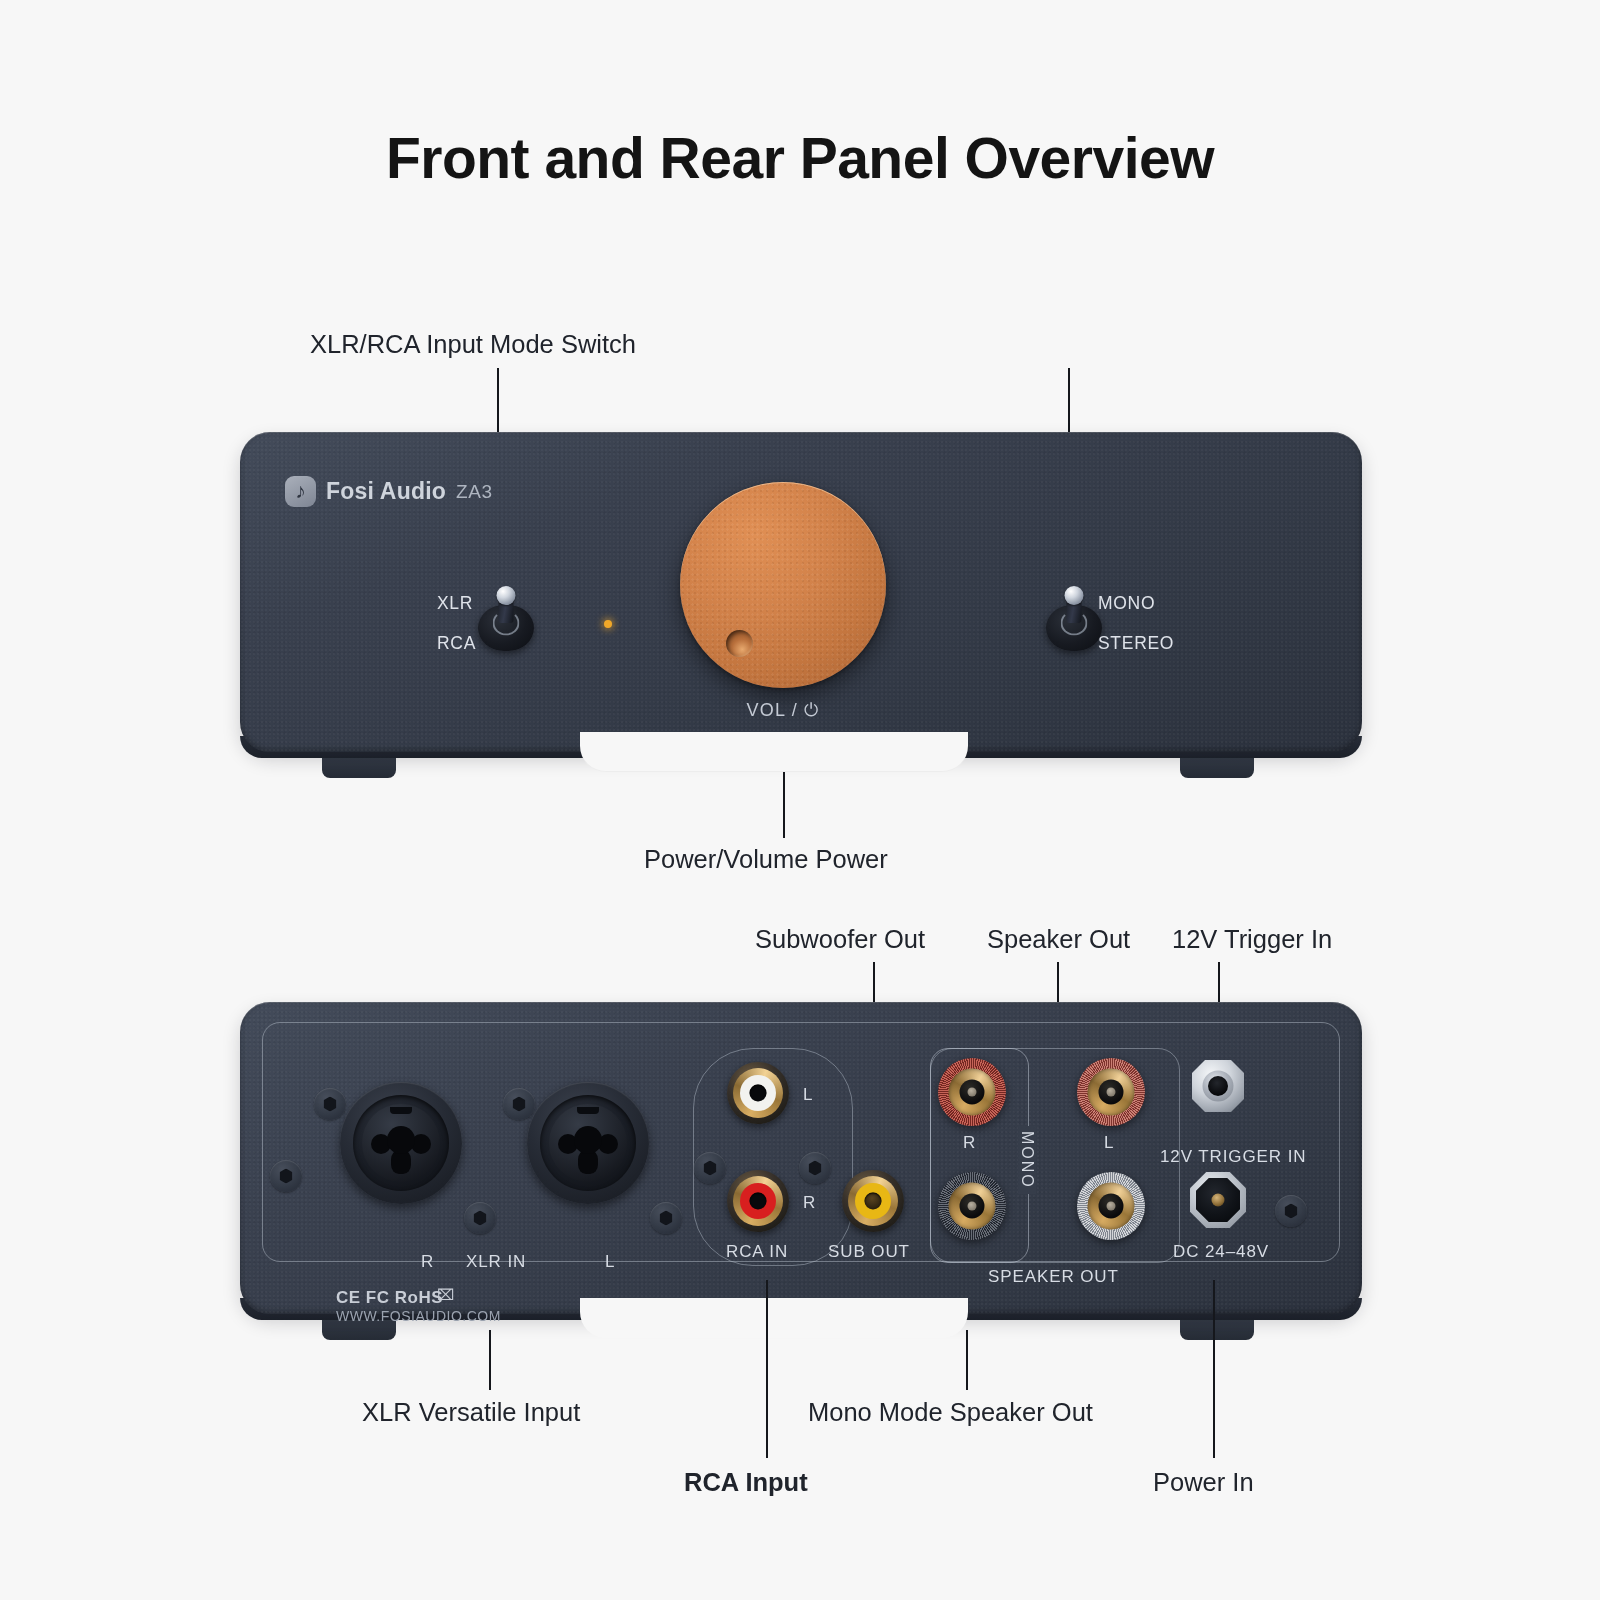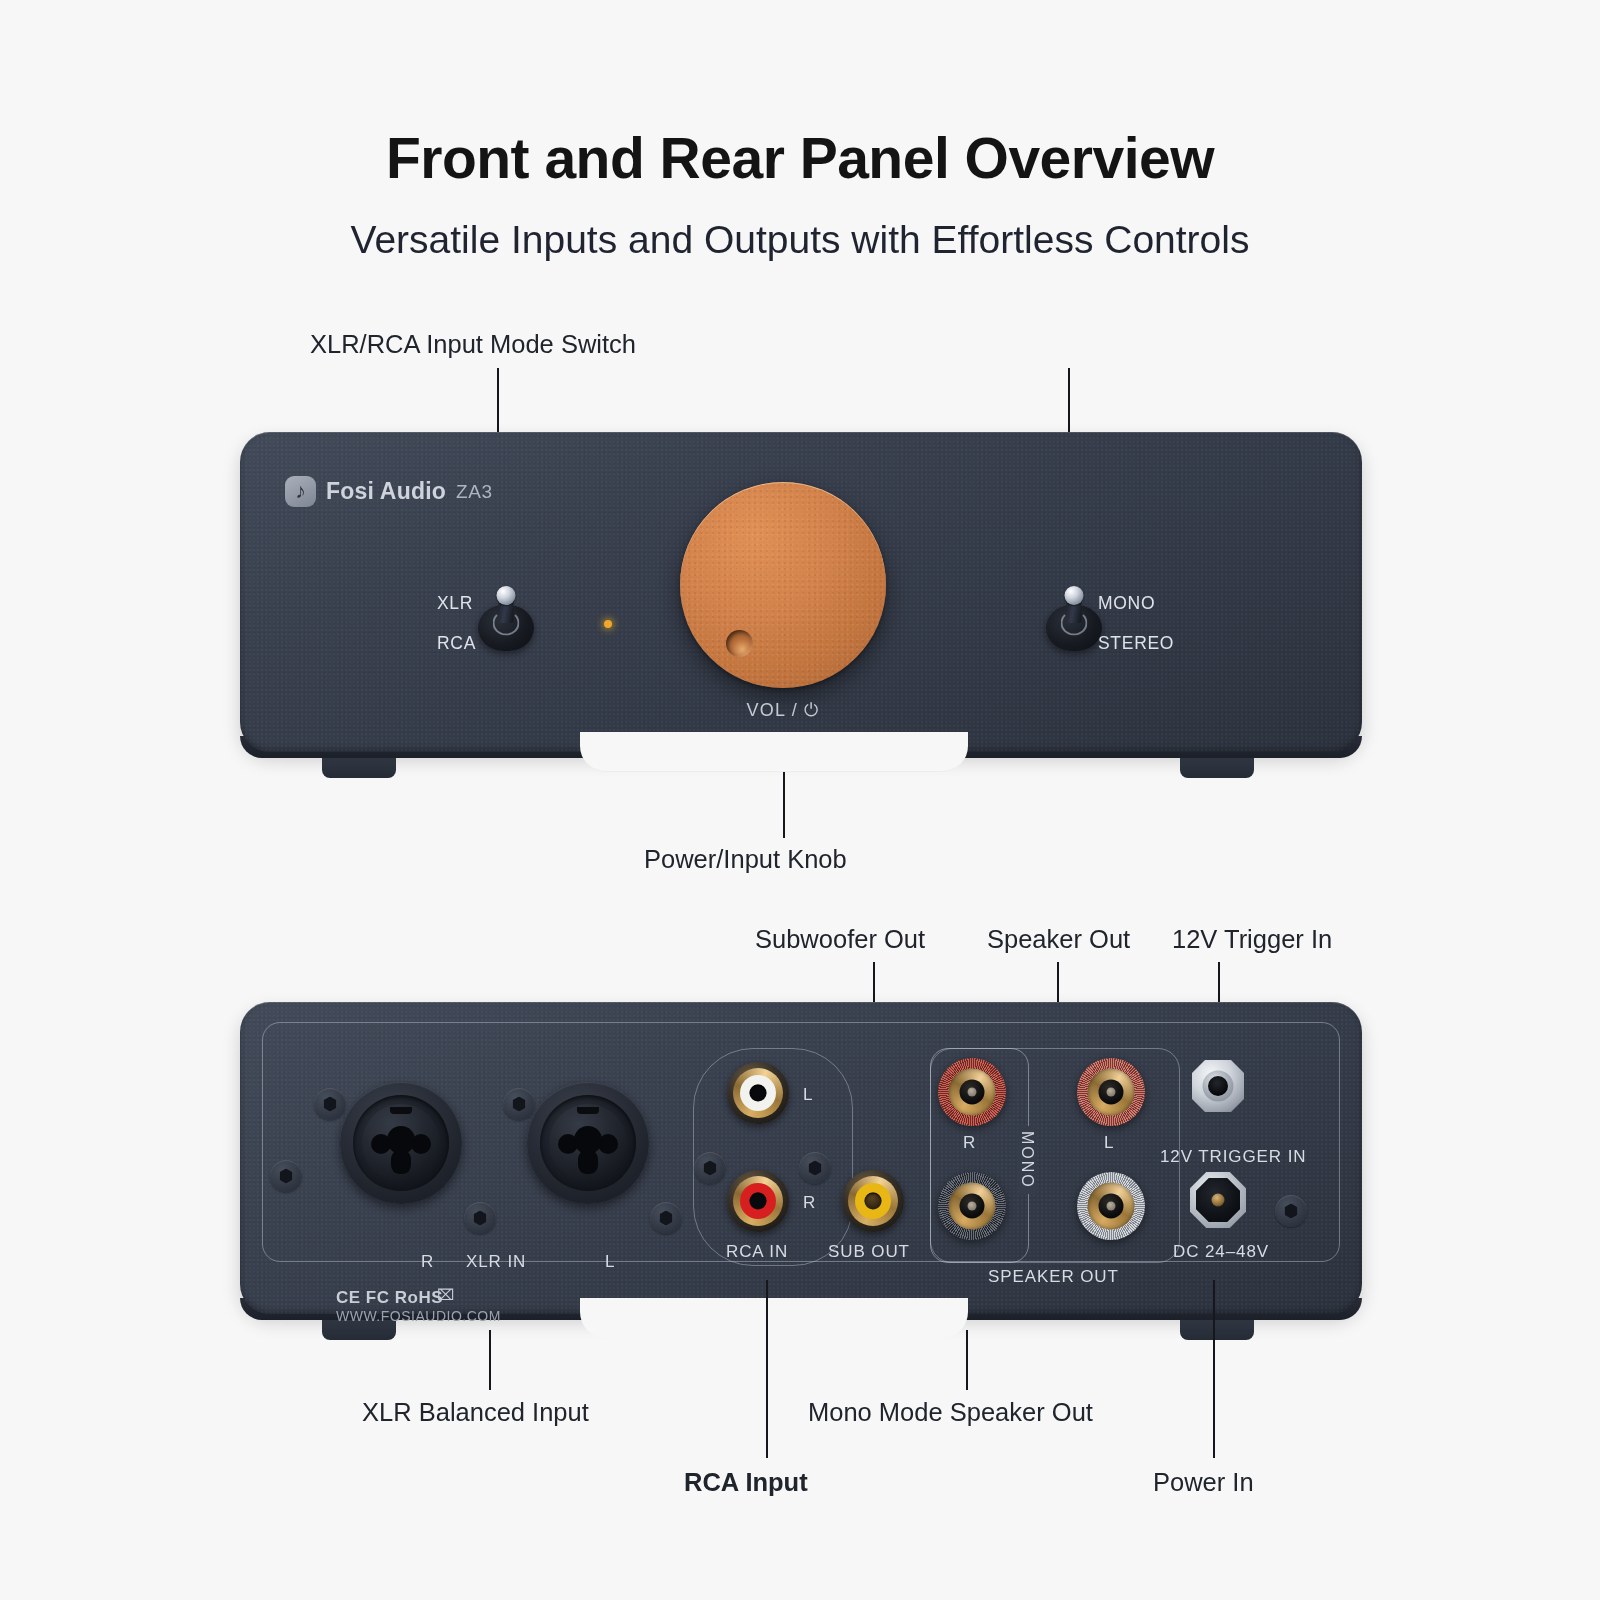--- a/index.html
+++ b/index.html
@@ -324,28 +324,27 @@
   .weee {
     position: absolute; font-size: 15px; color: #c8cdd6;
   }
 </style>
 </head>
 <body>
 
 <div class="page">
 
   <div class="title">Front and Rear Panel Overview</div>
-  <div class="subtitle">Versatile Inputs and Outputs with Effortless Controls</div>
 
   <div class="callout" style="left:310px; top:330px;">XLR/RCA Input Mode Switch</div>
   <div class="leader v" style="left:497px; top:368px; height:228px;"></div>
 
   <div class="leader v" style="left:1068px; top:368px; height:222px;"></div>
 
-  <div class="callout" style="left:644px; top:845px;">Power/Input Knob</div>
+  <div class="callout" style="left:644px; top:845px;">Power/Volume Power</div>
   <div class="leader v" style="left:783px; top:720px; height:118px;"></div>
 
   <div class="foot" style="left:322px; top:756px;"></div>
   <div class="foot" style="left:1180px; top:756px;"></div>
   <div class="front-lip"></div>
 
   <div class="device front-panel">
     <div class="tex"></div>
     <div class="front-foot-notch"></div>
   </div>
@@ -503,21 +502,21 @@
   <div class="port-label" style="left:1160px; top:1147px;">12V TRIGGER IN</div>
 
   <div class="dcjack" style="left:1190px; top:1172px;">
     <div class="dcjack-inner"></div>
     <div class="dcjack-pin"></div>
   </div>
   <div class="port-label" style="left:1173px; top:1242px;">DC 24–48V</div>
   <div class="hexscrew" style="left:1275px; top:1195px;"></div>
 
   <div class="leader v" style="left:489px; top:1330px; height:60px;"></div>
-  <div class="callout" style="left:362px; top:1398px;">XLR Balanced Input</div>
+  <div class="callout" style="left:362px; top:1398px;">XLR Versatile Input</div>
 
   <div class="leader v" style="left:766px; top:1280px; height:178px;"></div>
   <div class="callout" style="left:684px; top:1468px;font-weight:bold;">RCA Input</div>
 
   <div class="leader v" style="left:966px; top:1330px; height:60px;"></div>
   <div class="callout" style="left:808px; top:1398px;">Mono Mode Speaker Out</div>
 
   <div class="leader v" style="left:1213px; top:1280px; height:178px;"></div>
   <div class="callout" style="left:1153px; top:1468px;">Power In</div>
 

